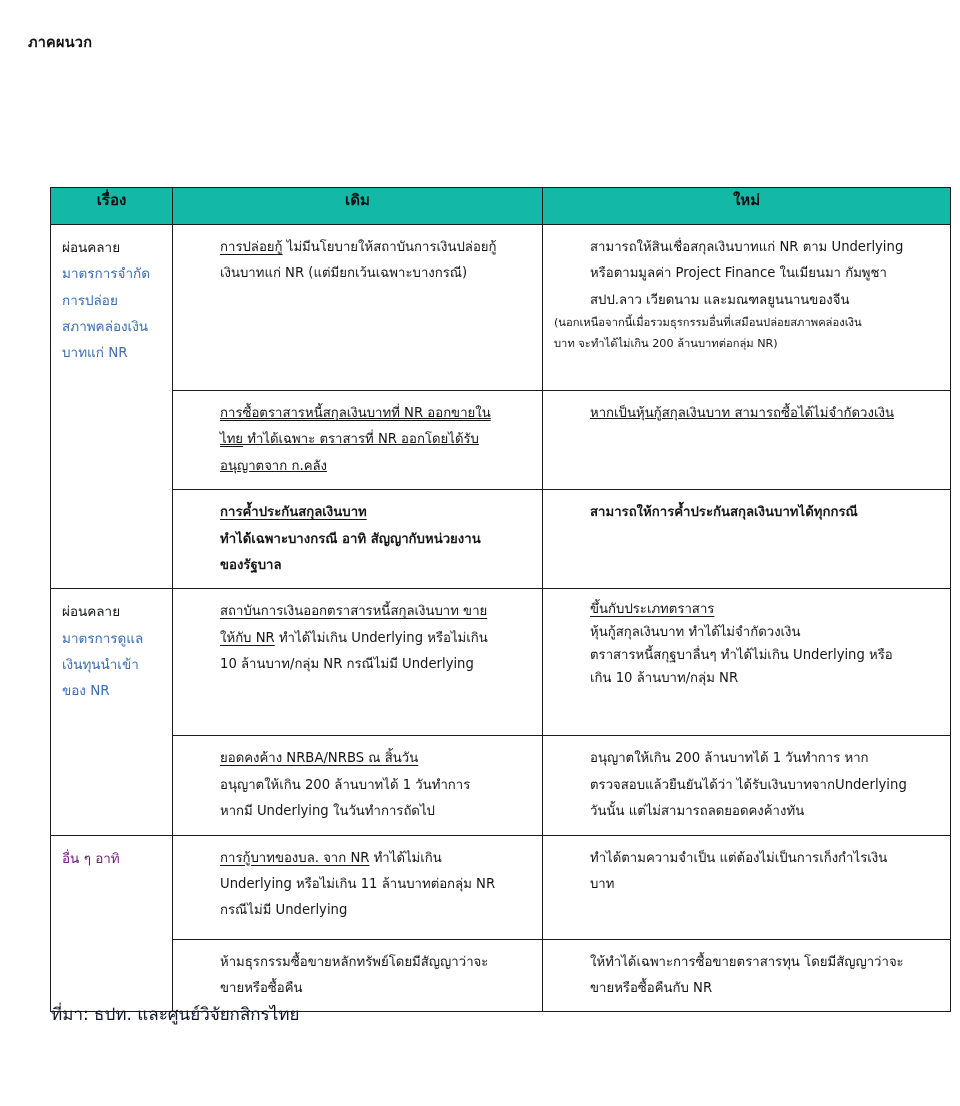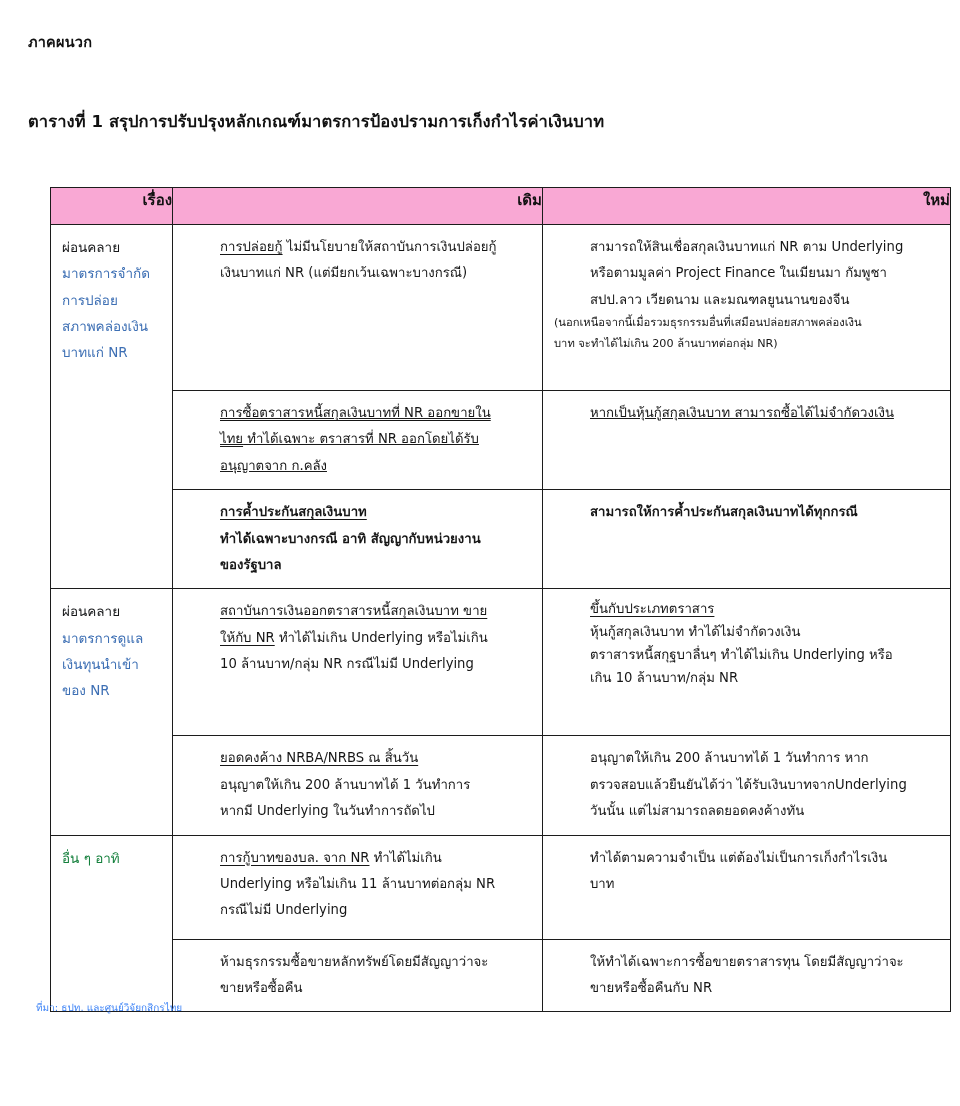--- a/index.html
+++ b/index.html
@@ -50,43 +50,43 @@
     border-collapse: collapse;
     width: 900px;
     table-layout: fixed;
   }
   table.grid td, table.grid th {
     border: 1px solid #1c1c1c;
     vertical-align: top;
     padding: 0;
   }
   thead th {
-    background: #f9a8d4;
-    text-align: right;
+    background: #14b8a6;
+    text-align: center;
     font-size: 15px;
     font-weight: bold;
     height: 36px;
     vertical-align: middle;
     color: #111111;
   }
   col.c1 { width: 122px; }
   col.c2 { width: 370px; }
   col.c3 { width: 408px; }
 
   .cell-pad {
     padding: 9px 10px 10px 11px;
   }
   .topic {
     font-size: 13.5px;
     font-weight: normal;
     line-height: 1.95;
   }
   .topic .first { color: #17181a; display: block; }
   .topic .rest  { color: #3d6fb4; display: block; }
-  .topic.all-blue .rest { color: #15803d; }
+  .topic.all-blue .rest { color: #701a75; }
 
   .body-txt {
     font-size: 13.2px;
     line-height: 2.0;
     color: #161616;
   }
   .body-txt .u { text-decoration: underline; text-underline-offset: 3px; }
   .body-txt .line { display: block; margin-left: 36px; }
   .body-txt .small {
     font-size: 11.2px;
@@ -98,34 +98,33 @@
   .row-h-a { height: 166px; }
   .row-h-b { height: 93px; text-decoration: underline; }
   .row-h-c { height: 92px; font-weight: bold; }
   .row-h-d { height: 147px; }
   .row-h-e { height: 94px; }
   .row-h-f { height: 104px; }
   .row-h-g { height: 68px; }
 
   .source-note {
     position: absolute;
-    left: 36px;
+    left: 51px;
     top: 1000px;
-    font-size: 10px;
-    color: #3b82f6;
+    font-size: 17px;
+    color: #0f172a;
   }
 </style>
 </head>
 <body>
 
 <div class="page">
 
   <div class="doc-label">ภาคผนวก</div>
 
-  <div class="table-caption">ตารางที่ 1 สรุปการปรับปรุงหลักเกณฑ์มาตรการป้องปรามการเก็งกำไรค่าเงินบาท</div>
 
   <div class="table-wrap">
     <table class="grid">
       <colgroup>
         <col class="c1">
           <col class="c2">
           <col class="c3">
       </colgroup>
       <thead>
         <tr>

